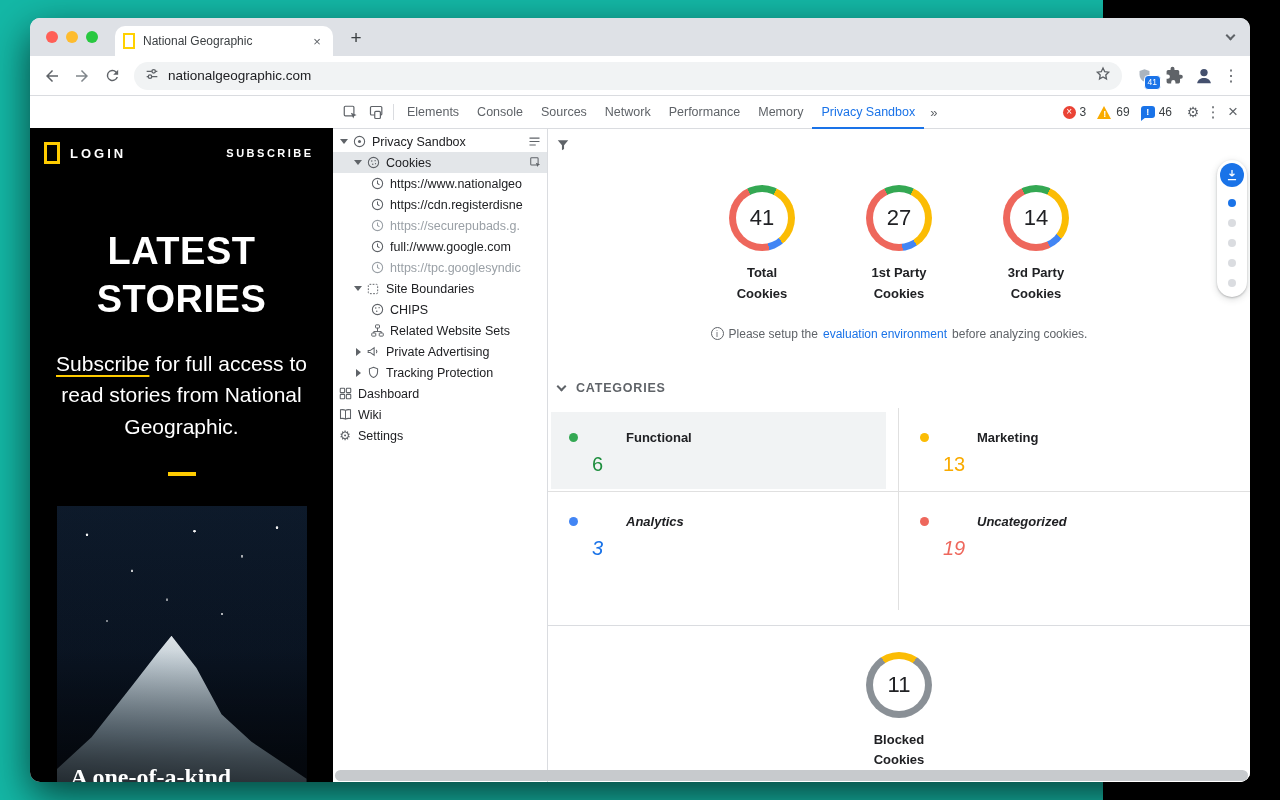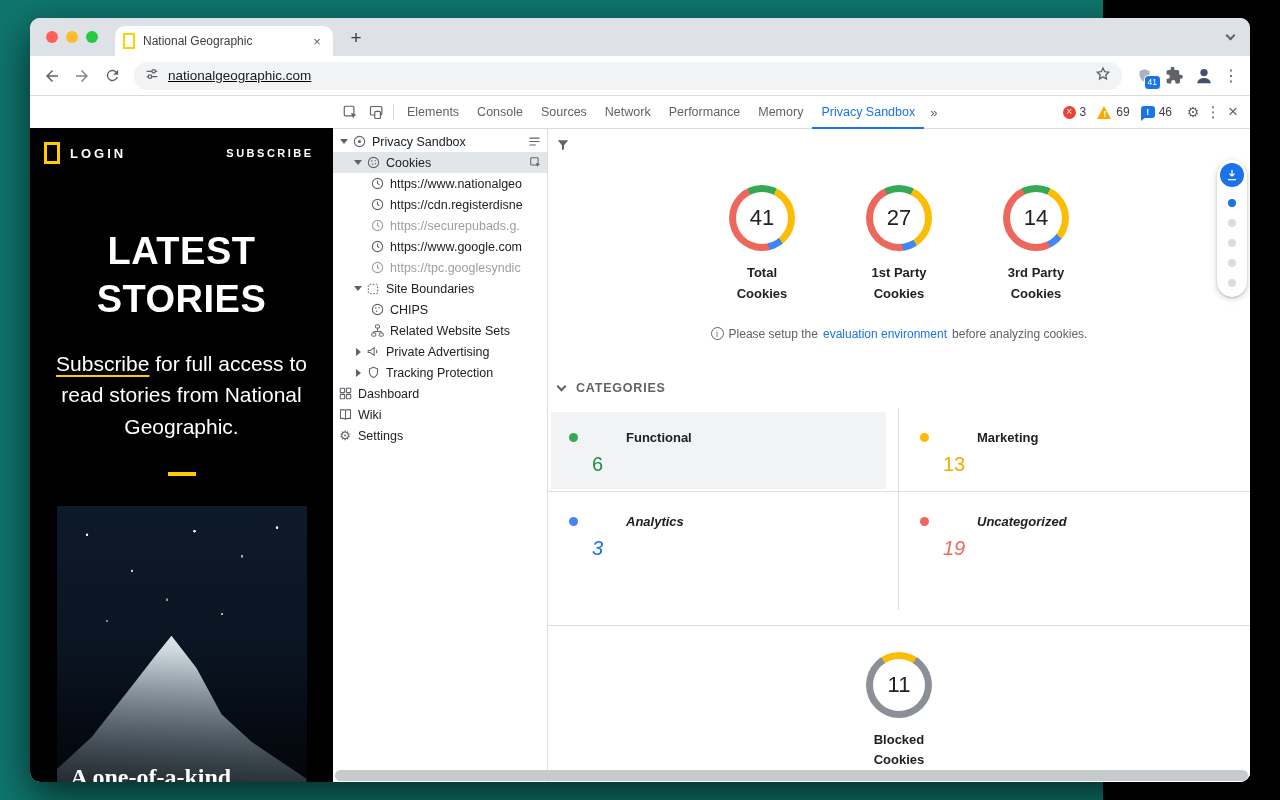--- a/index.html
+++ b/index.html
@@ -1,18 +1,18 @@
 <!DOCTYPE html>
 <html><head>
 <meta charset="utf-8">
 <style>
   * { margin:0; padding:0; box-sizing:border-box; }
   html,body { width:1280px; height:800px; overflow:hidden; background:#000;
               font-family:"Liberation Sans", sans-serif; }
-  .canvas { position:relative; width:1103px; height:800px; background:#0f766e; }
+  .canvas { position:relative; width:1103px; height:800px; background:#14b8a6; }
 
   
   .window { position:absolute; left:30px; top:18px; width:1220px; height:764px;
             border-radius:10px; overflow:hidden; background:#fff;
             box-shadow:0 14px 40px rgba(0,0,0,.65); display:flex; flex-direction:column; }
 
   
   .tabstrip { height:38px; background:#dee1e6; position:relative; flex:none; }
   .lights { position:absolute; left:16px; top:13px; display:flex; gap:8px; }
   .light { width:12px; height:12px; border-radius:50%; }
@@ -27,21 +27,21 @@
   .tabsearch { position:absolute; right:9px; top:8px; width:22px; height:22px; display:flex;
                align-items:center; justify-content:center; }
   .chev { width:7px; height:7px; border-right:2px solid #5f6368; border-bottom:2px solid #5f6368;
           transform:rotate(45deg); margin-top:-3px; }
 
   
   .toolbar { height:40px; background:#fff; display:flex; align-items:center; padding:0 8px;
              gap:2px; border-bottom:1px solid #dadce0; flex:none; }
   .navbtn { width:28px; height:28px; display:flex; align-items:center; justify-content:center; flex:none; }
   .omnibox { flex:1; height:28px; background:#f1f3f4; border-radius:14px; display:flex;
-             align-items:center; padding:0 10px; gap:8px; margin:0 6px; min-width:0;text-decoration:underline; }
+             align-items:center; padding:0 10px; gap:8px; margin:0 6px; min-width:0; }
   .url { font-size:13.5px; color:#202124; flex:1; white-space:nowrap; overflow:hidden; }
   .ext-btn { position:relative; width:28px; height:28px; display:flex; align-items:center;
              justify-content:center; flex:none; }
   .ext-badge { position:absolute; right:-3px; bottom:0; background:#1a73e8; color:#fff;
                font-size:8.5px; line-height:1; padding:2px 3px; border-radius:4px; border:1.5px solid #fff; }
   .kebab { color:#5f6368; font-size:16px; width:22px; text-align:center; }
   .g-kebab::before{content:"\22EE";}
   .g-plus::before{content:"+";}
   .g-close::before{content:"\00D7";}
   .g-gear::before{content:"\2699";}
@@ -386,21 +386,21 @@
                 </span>
               <span class="tlabel">https://securepubads.g.</span>
             </div>
             <div class="trow pl2">
               <span class="ticon">
                   <svg width="15" height="15" viewBox="0 0 24 24" fill="none" stroke="#5f6368" stroke-width="1.7">
                     <circle cx="12" cy="12" r="8.2"></circle>
                     <path d="M12 7.2V12l3.2 2.2"></path>
                   </svg>
                 </span>
-              <span class="tlabel">https://www.google.com</span>
+              <span class="tlabel">full://www.google.com</span>
             </div>
             <div class="trow pl2 dim">
               <span class="ticon">
                   <svg width="15" height="15" viewBox="0 0 24 24" fill="none" stroke="#9aa0a6" stroke-width="1.7">
                     <circle cx="12" cy="12" r="8.2"></circle>
                     <path d="M12 7.2V12l3.2 2.2"></path>
                   </svg>
                 </span>
               <span class="tlabel">https://tpc.googlesyndic</span>
             </div>

